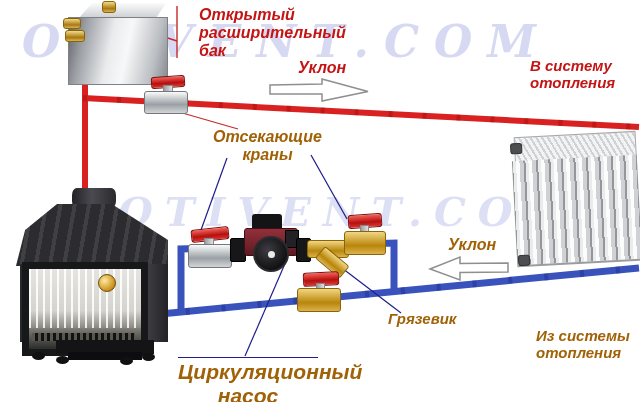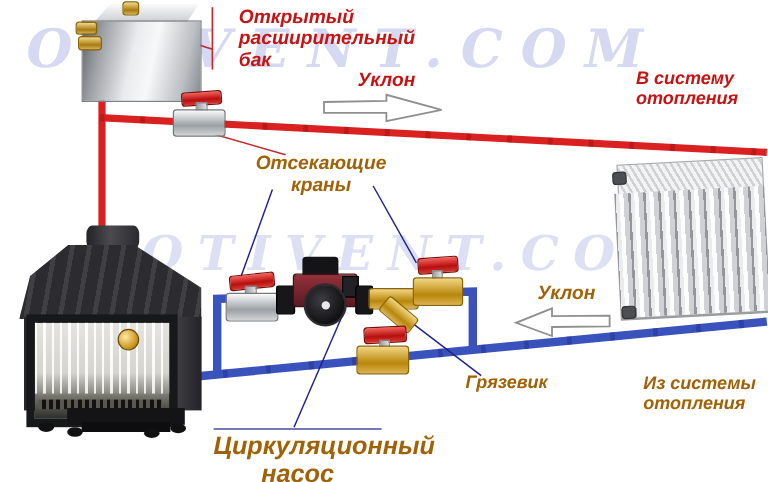--- a/index.html
+++ b/index.html
@@ -172,16 +172,16 @@
     <div class="stem" style="left:19px;top:13px;width:7px;height:7px;"></div>
     <div class="body-brass" style="left:0;top:18px;width:42px;height:22px;"></div>
   </div>
 
   <div class="lbl red" style="left:199px;top:6px;width:152px;font-size:16px;">Открытый расширительный бак</div>
   <div class="lbl red" style="left:298px;top:59px;font-size:16px;">Уклон</div>
   <div class="lbl red" style="left:530px;top:58px;width:100px;font-size:15px;">В систему отопления</div>
   <div class="lbl navy" style="left:205px;top:128px;width:125px;font-size:16px;text-align:center;">Отсекающие краны</div>
   <div class="lbl navy" style="left:448px;top:236px;font-size:16px;">Уклон</div>
   <div class="lbl navy" style="left:388px;top:311px;font-size:15px;font-style:italic;">Грязевик</div>
-  <div class="lbl navy" style="left:536px;top:312px;width:100px;font-size:15px;">Из системы отопления</div>
+  <div class="lbl navy" style="left:536px;top:328px;width:100px;font-size:15px;">Из системы отопления</div>
   <div class="lbl navy" style="left:178px;top:357px;width:140px;font-size:21px;text-align:center;border-top:1.5px solid #1e1f8d;padding-top:2px;">Циркуляционный насос</div>
 
 </div>
 
 </body></html>

